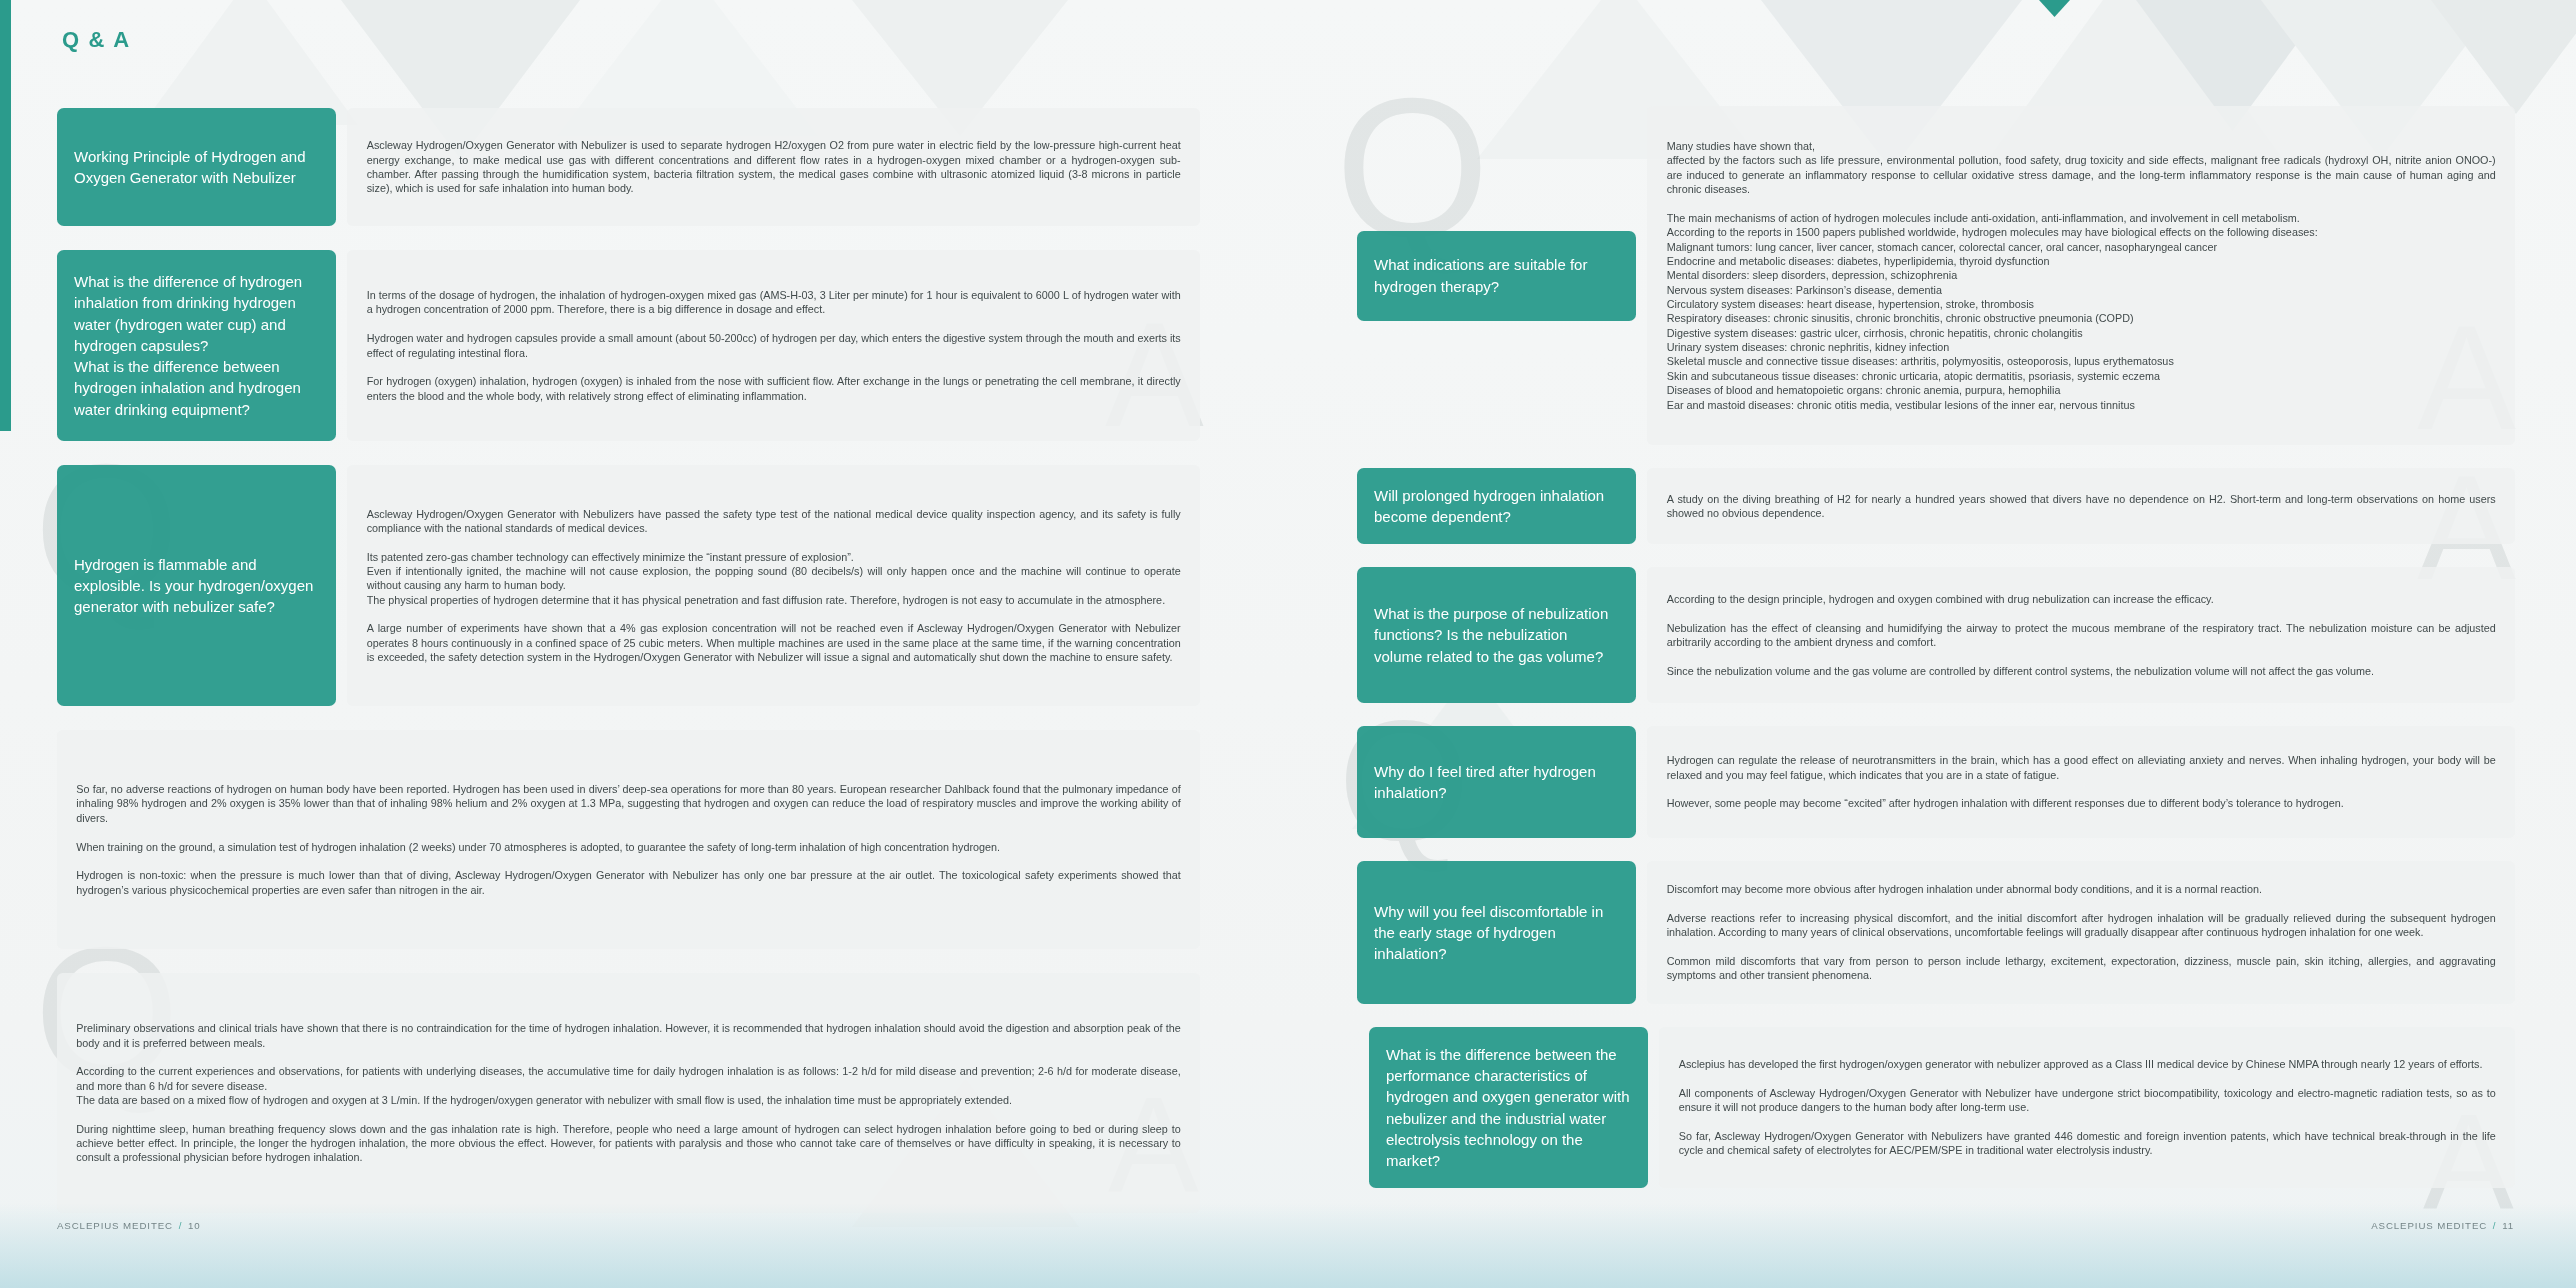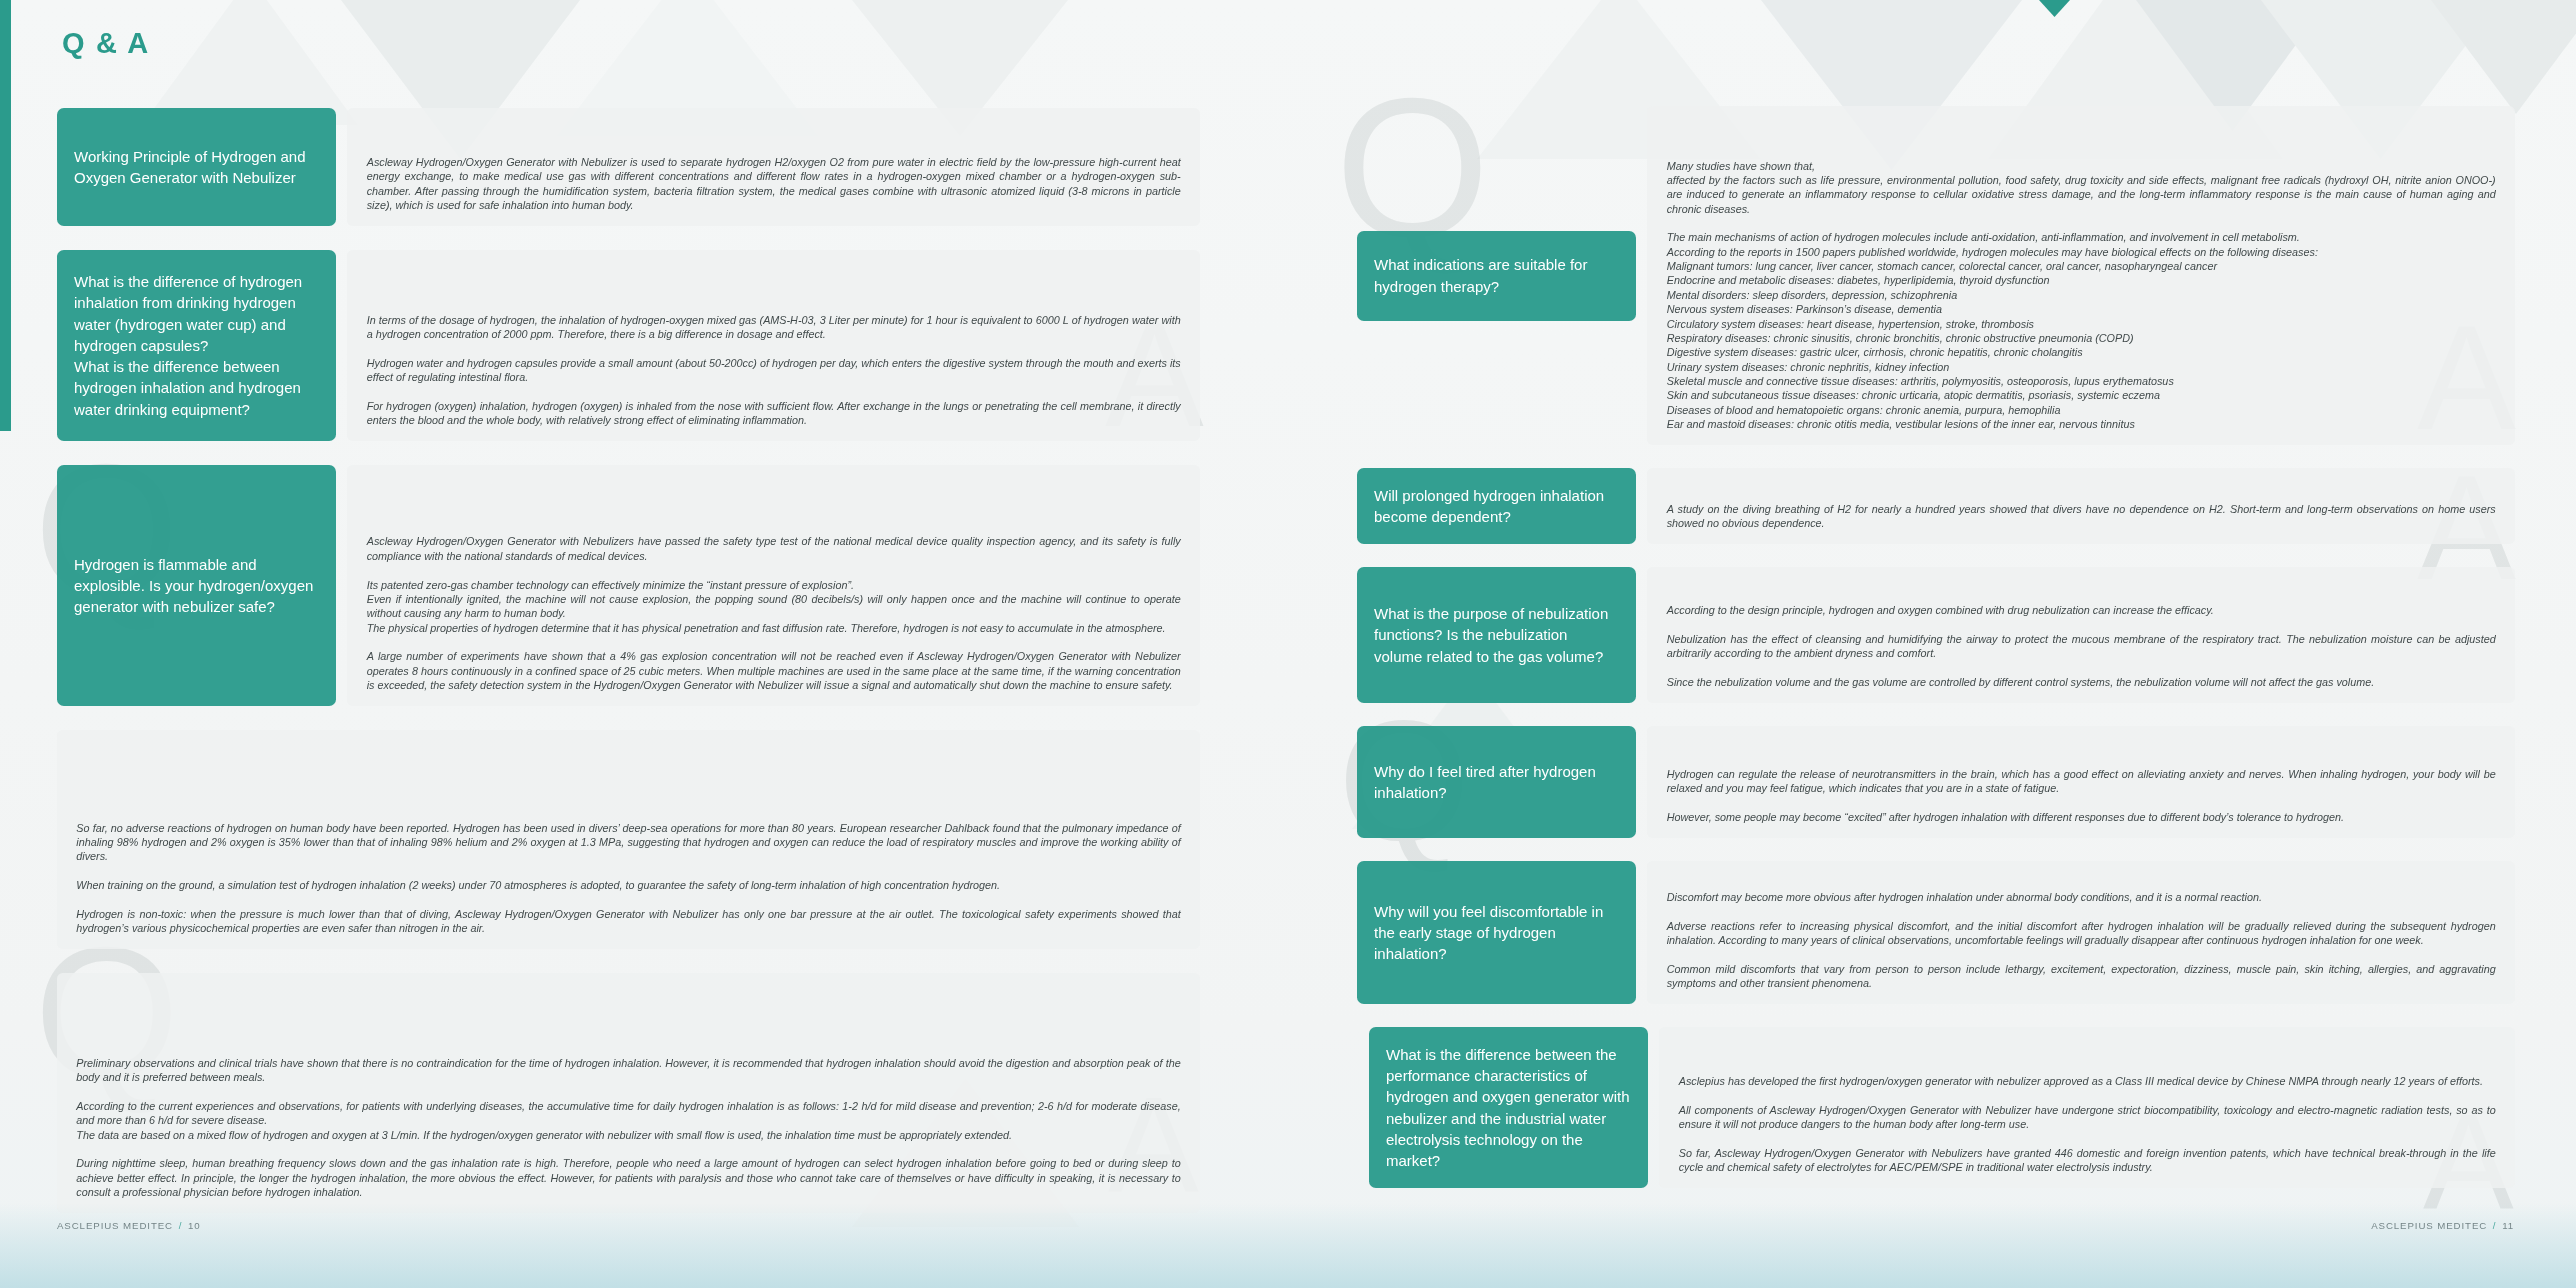--- a/index.html
+++ b/index.html
@@ -27,21 +27,21 @@
 
   .content { position:absolute; inset:0; z-index:2; }
 
   .edge-bar {
     position:absolute; left:0; top:0; width:11.4px; height:431px;
     background:#2B9B8C;
   }
 
   .page-title {
     position:absolute; left:62px; top:27px;
-    font-size:29px; font-weight:600; letter-spacing:1.7px;
+    font-size:22px; font-weight:600; letter-spacing:1.7px;
     color:#2B9B8C;
   }
 
   .qa-col { position:absolute; display:flex; flex-direction:column; }
   .col-left  { left:57px;  top:108px; width:1143px; gap:24px; }
   .col-right { left:1357px; top:106px; width:1158px; gap:23px; }
 
   .qa-row { display:flex; gap:11.4px; align-items:stretch; }
 
   .q-box {
@@ -54,23 +54,22 @@
   .q-box .q-text {
     color:#ffffff; font-size:15px; line-height:1.42; text-align:left;
     white-space:pre-line;
   }
   .q-center { align-self:center; min-height:90px; }
 
   .a-box {
     flex:1;
     background:rgba(238,241,241,0.85);
     border-radius:5.7px;
-    display:flex; align-items:flex-end;
+    display:flex; align-items:center;
     padding:13.6px 19.3px;
-    font-style:italic;
   }
   .a-box .a-text {
     color:#414a4b; font-size:10.8px; line-height:1.33;
     text-align:justify; white-space:pre-line; width:100%;
   }
 
   .footer {
     position:absolute; top:1220px; z-index:3;
     font-size:9.7px; letter-spacing:0.9px; color:#5f6b6c;
   }

